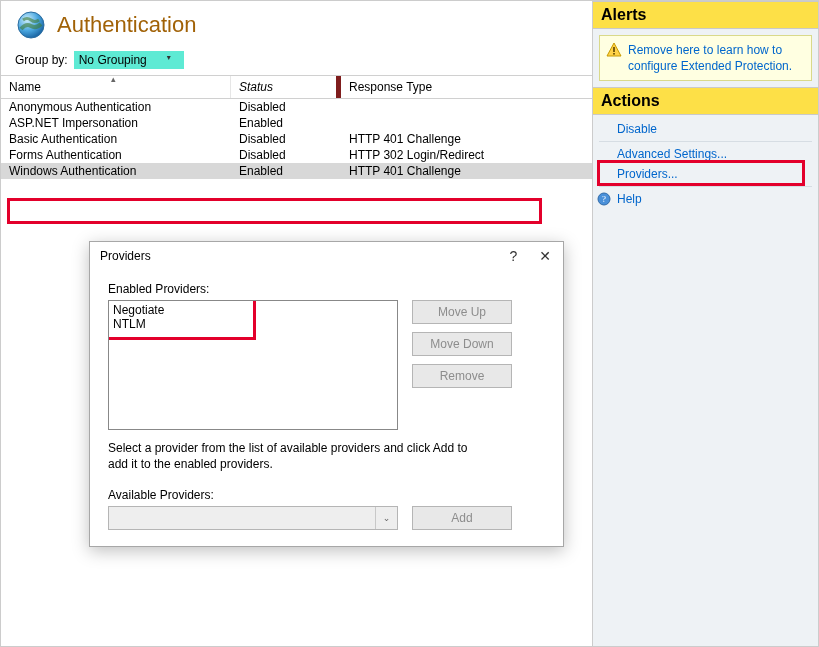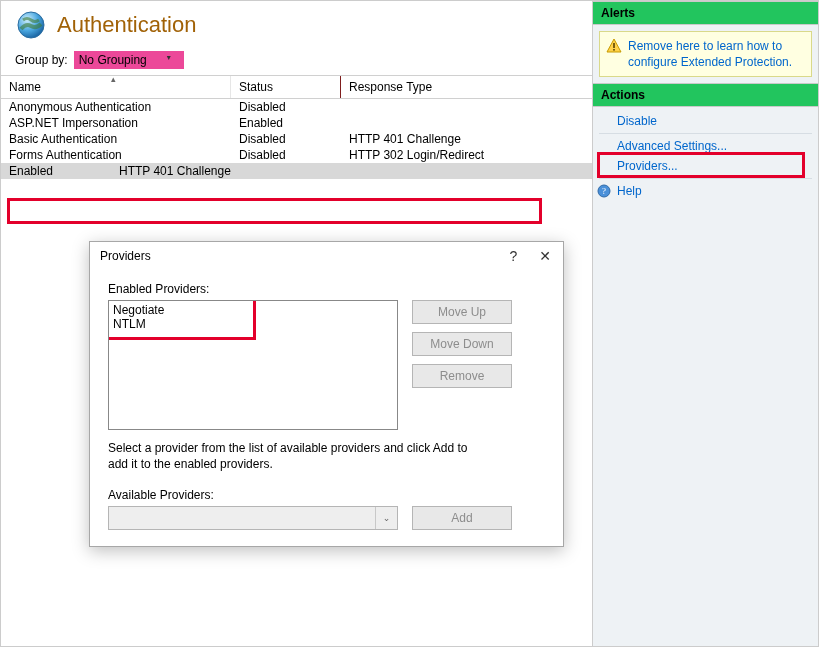--- a/index.html
+++ b/index.html
@@ -49,38 +49,38 @@
     gap: 6px;
     font-size: 12px;
   }
   .combo {
     display: inline-flex;
     align-items: flex-start;
     border: 1px solid transparent;
     padding: 1px 2px 1px 4px;
     gap: 20px;
     min-width: 110px;
-    background: #ec4899;
+    background: #5eead4;
     cursor: default;
   }
   .combo .caret {
     font-size: 8px;
     color: #333;
   }
   .grid-head {
     display: flex;
     border-top: 1px solid #d0d0d0;
     border-bottom: 1px solid #d0d0d0;
     background: #fff;
     font-size: 12px;
     position: relative;
   }
   .col { padding: 4px 8px; }
   .col-name { width: 230px; border-right: 1px solid #e6e6e6; position: relative; }
-  .col-status { width: 110px; border-right: 1px solid #7f1d1d; }
+  .col-status { width: 110px; border-right: 5px solid #7f1d1d; font-style: italic; }
   .col-resp { flex: 1; }
   .sort-ind {
     position: absolute;
     top: -2px;
     left: 110px;
     font-size: 9px;
     color: #666;
   }
   .grid-body { }
   .row {
@@ -102,26 +102,26 @@
   .hl1 { left: 6px; top: 197px; width: 535px; height: 26px; }
 
   
   .side {
     width: 225px;
     background: #eef2f5;
     display: flex;
     flex-direction: column;
   }
   .side-section-title {
-    background: #22c55e;
+    background: #fde047;
     border-top: 1px solid #c9c9c9;
     border-bottom: 1px solid #c9c9c9;
     font-weight: 700;
     padding: 4px 8px;
-    font-size: 12px;
+    font-size: 16px;
   }
   .alert-box {
     margin: 6px;
     background: #ffffe1;
     border: 1px solid #d9d98a;
     padding: 6px 8px 6px 28px;
     position: relative;
     color: #0066cc;
     font-size: 12px;
     line-height: 1.35;
@@ -305,20 +305,21 @@
         <div class="c-name">Basic Authentication</div>
         <div class="c-status">Disabled</div>
         <div class="c-resp">HTTP 401 Challenge</div>
       </div>
       <div class="row">
         <div class="c-name">Forms Authentication</div>
         <div class="c-status">Disabled</div>
         <div class="c-resp">HTTP 302 Login/Redirect</div>
       </div>
       <div class="row selected">
+        <div class="c-name">Windows Authentication</div>
         <div class="c-status">Enabled</div>
         <div class="c-resp">HTTP 401 Challenge</div>
       </div>
     </div>
 
     <div class="hl-row hl1"></div>
 
     <div class="dialog">
       <div class="titlebar">
         <span>Providers</span>

